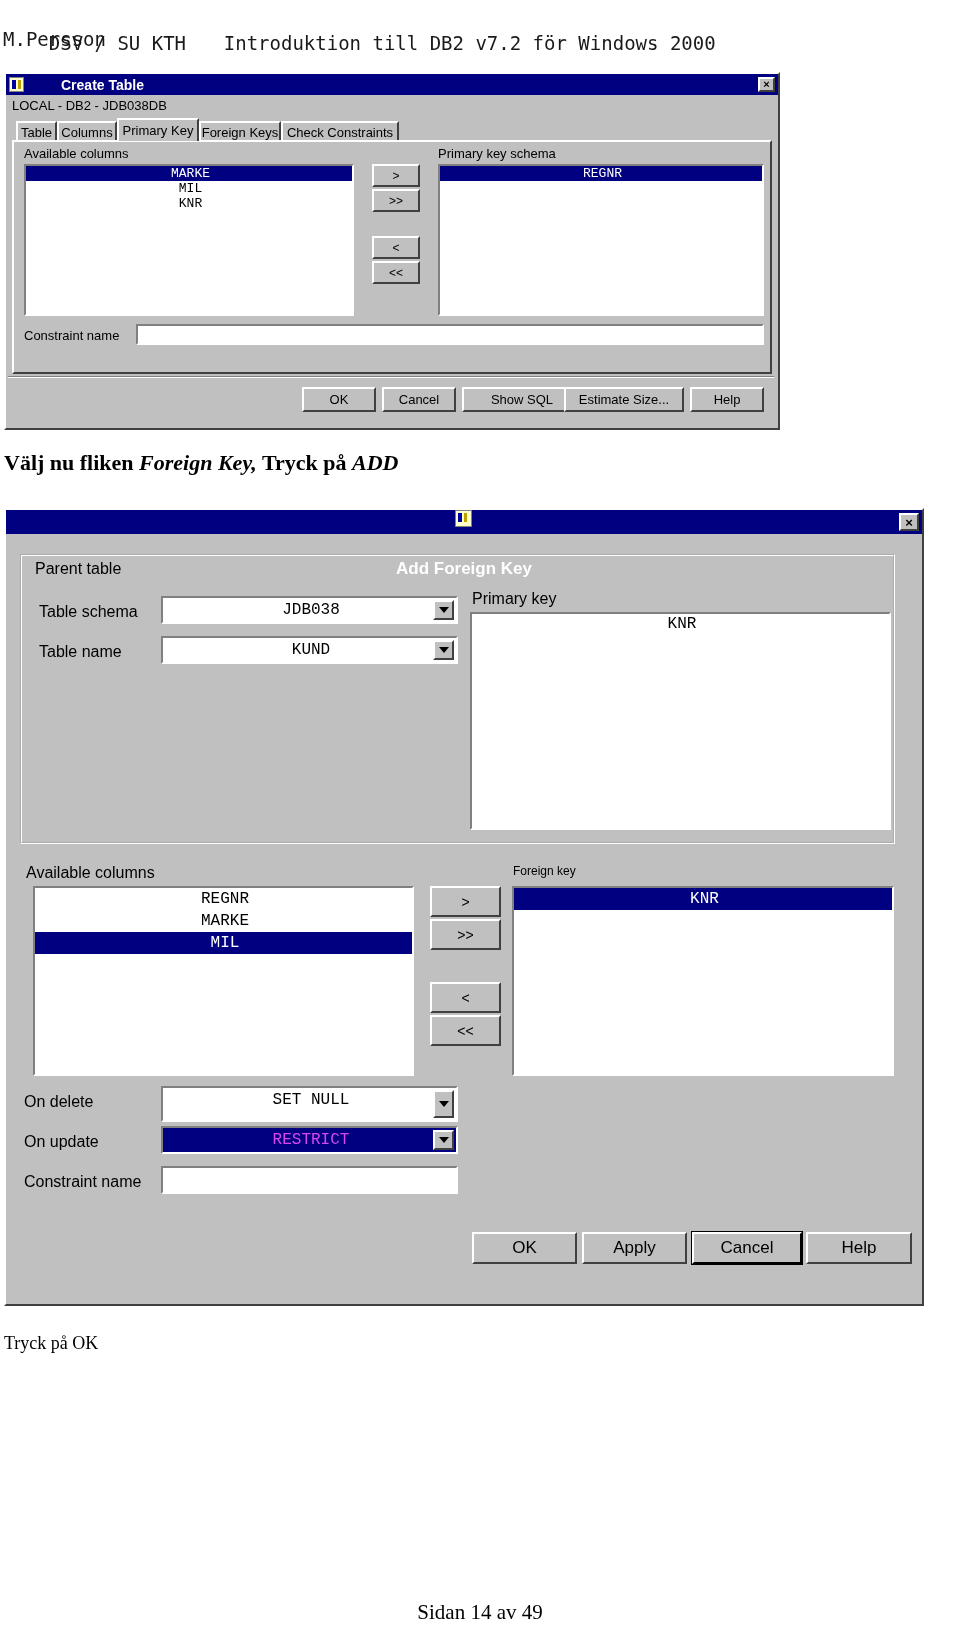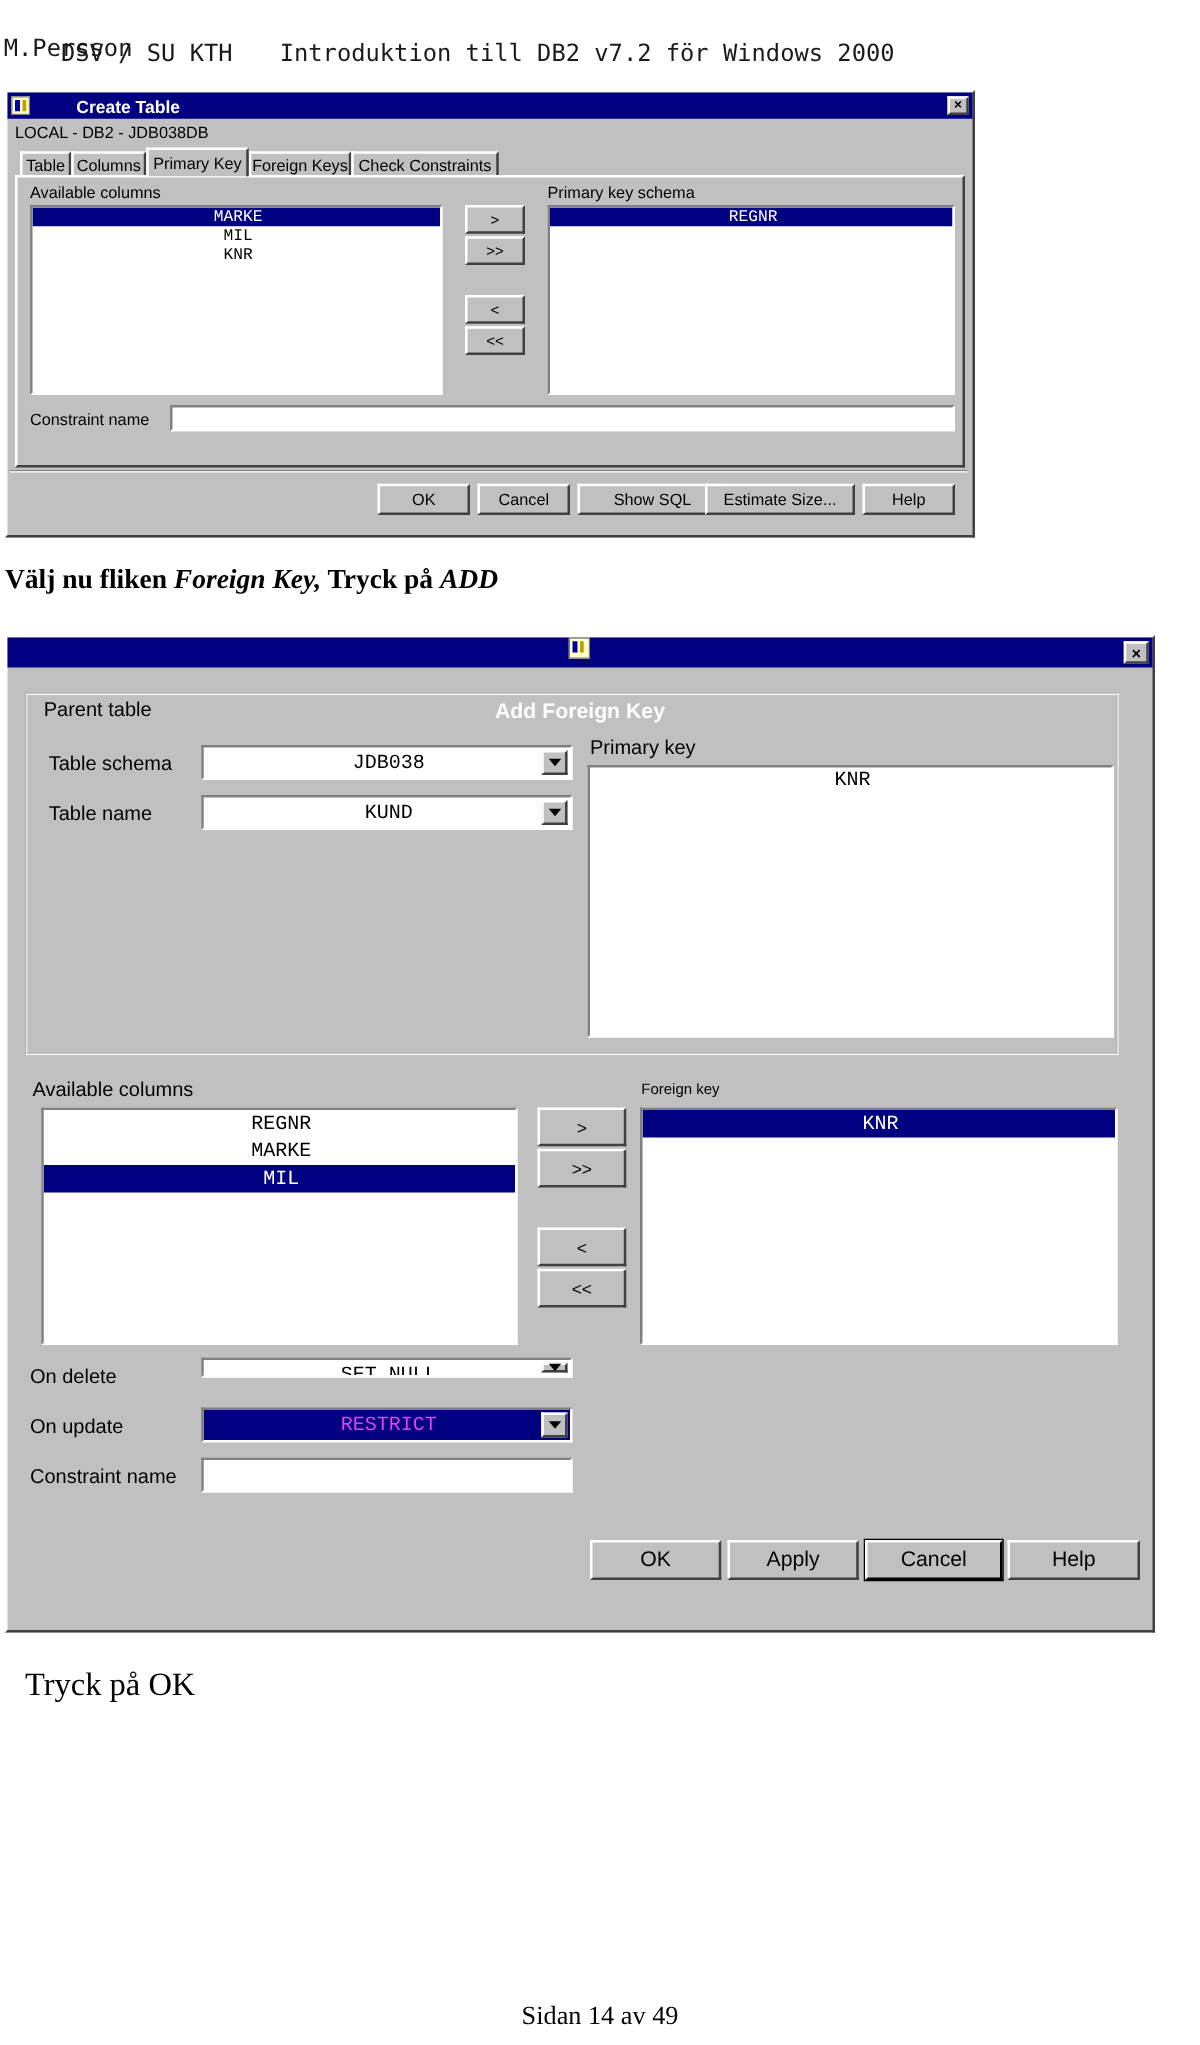--- a/index.html
+++ b/index.html
@@ -286,21 +286,21 @@
   </div>
 
   <div class="lbl" style="left:507px;top:354px;font-size:12px;">Foreign key</div>
   <div class="field" style="position:absolute;left:506px;top:376px;width:382px;height:190px;">
     <div class="listrow sel" style="font-size:16px;line-height:22px;height:22px;">
       <span>KNR</span>
     </div>
   </div>
 
   <div class="lbl" style="left:18px;top:583px;font-size:16px;">On delete</div>
-  <div class="field" style="position:absolute;left:155px;top:576px;width:297px;height:16px;">
+  <div class="field" style="position:absolute;left:155px;top:576px;width:297px;height:36px;">
     <span class="listrow" style="font-size:16px;line-height:24px;display:block;">SET NULL</span>
     <span class="combo-arrow">
       <span class="tri-down"></span>
     </span>
   </div>
 
   <div class="lbl" style="left:18px;top:623px;font-size:16px;">On update</div>
   <div class="field" style="position:absolute;left:155px;top:616px;width:297px;height:28px;background:#000080;">
     <span class="listrow" style="font-size:16px;line-height:24px;display:block;color:#d946ef;background:#000080;">RESTRICT</span>
     <span class="combo-arrow">
@@ -320,15 +320,15 @@
     <span>Apply</span>
   </div>
   <div class="btn focus" style="position:absolute;left:686px;top:722px;width:110px;height:32px;font-size:17px;border-color:#ffffff #000000 #000000 #ffffff;">
     <span>Cancel</span>
   </div>
   <div class="btn" style="position:absolute;left:800px;top:722px;width:106px;height:32px;font-size:17px;">
     <span>Help</span>
   </div>
 </div>
 
-<div class="body-text" style="left:20px;top:1333px;font-size:26px;">Tryck på OK</div>
+<div class="body-text" style="left:4px;top:1333px;font-size:18px;">Tryck på OK</div>
 
 <div class="footer" style="top:1600px;">Sidan 14 av 49</div>
 
 </body></html>

